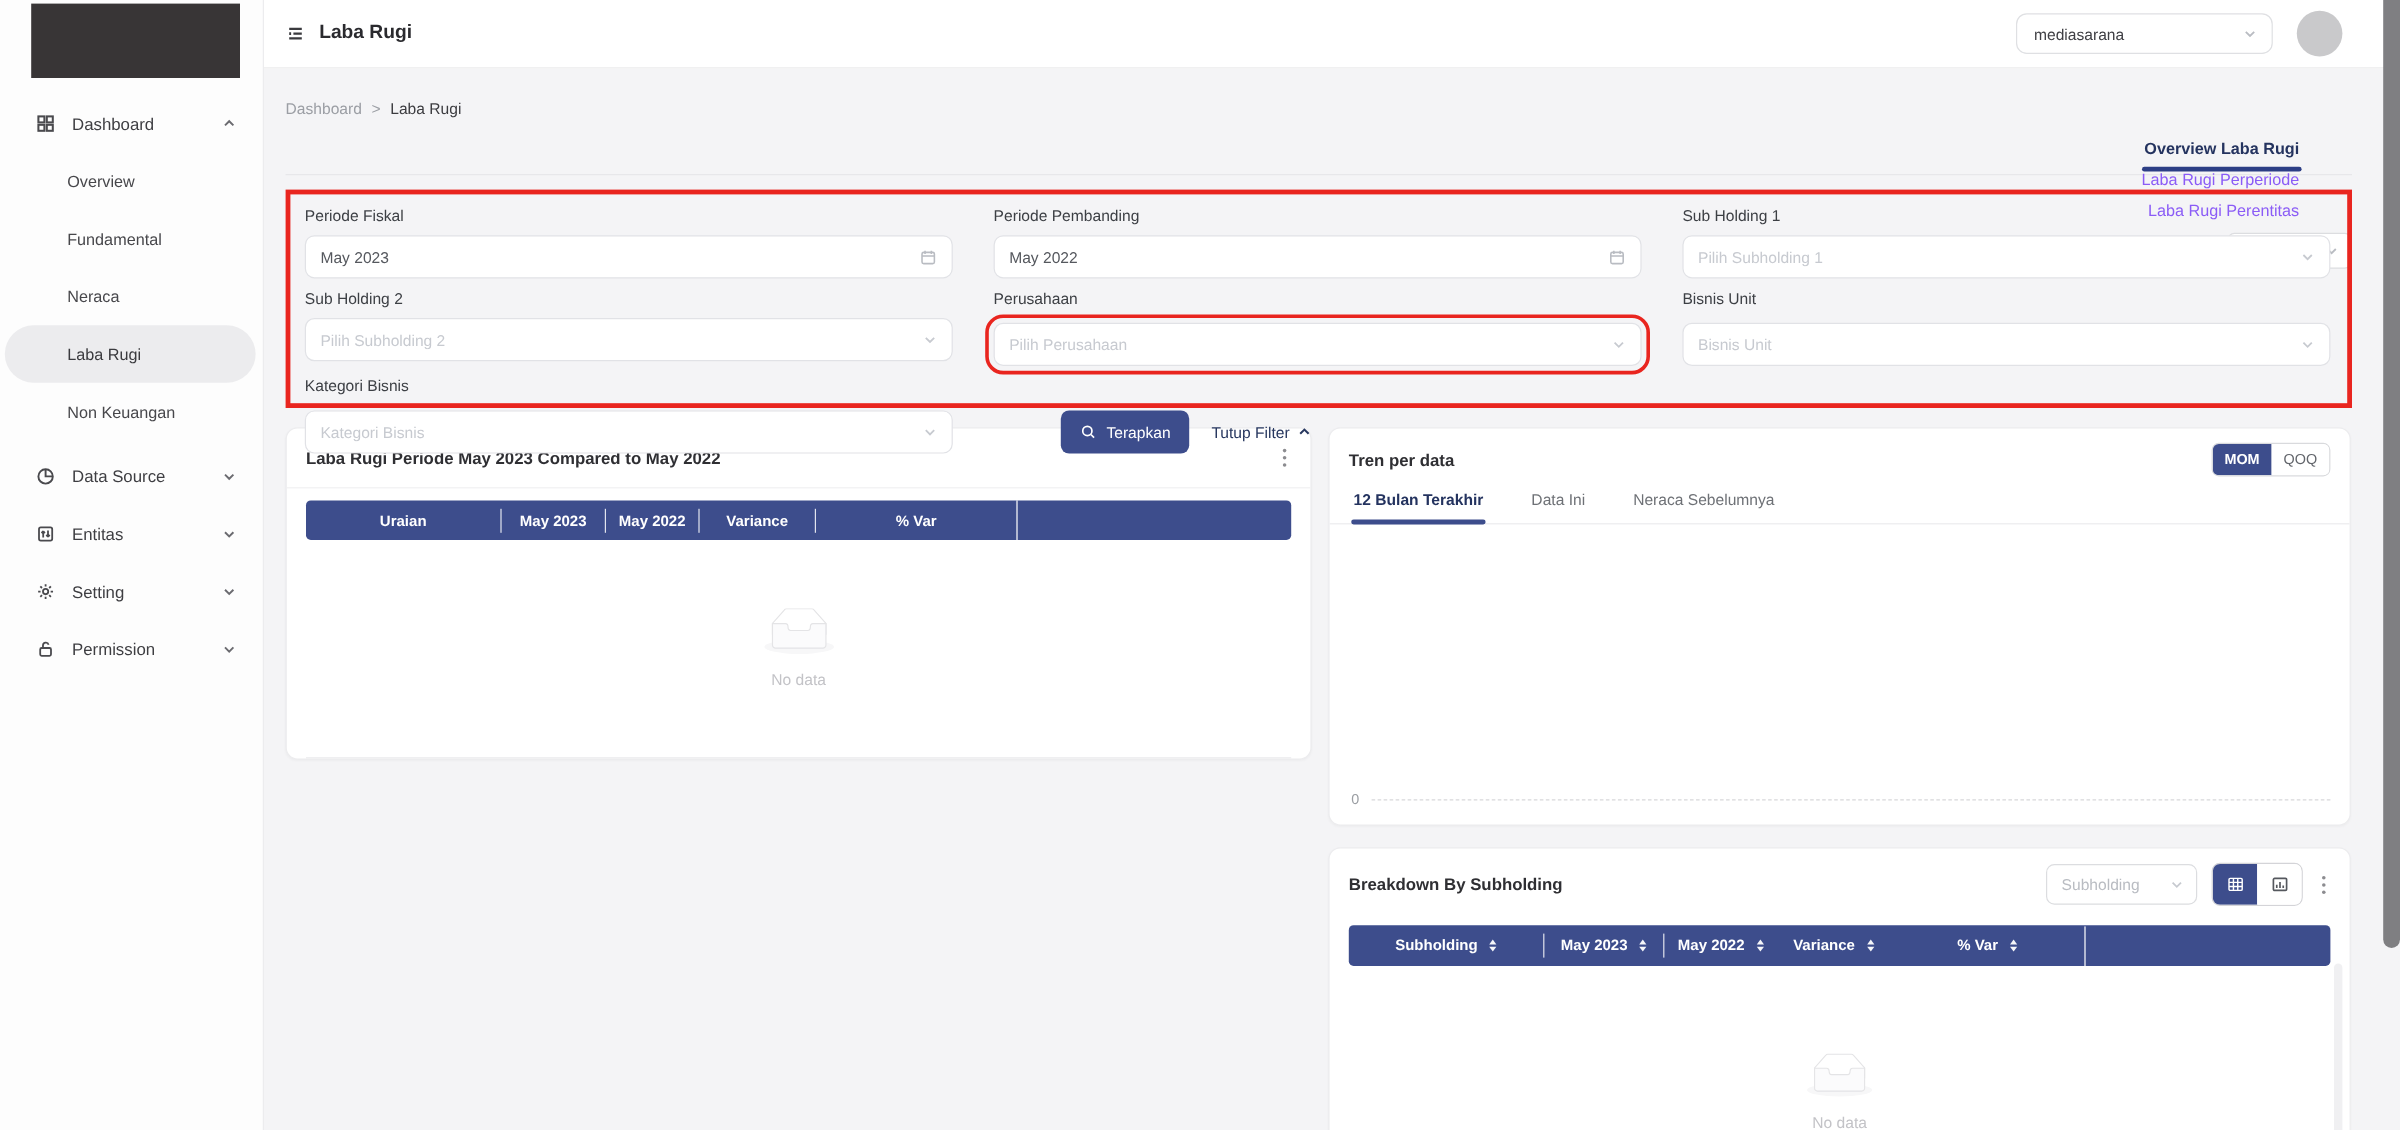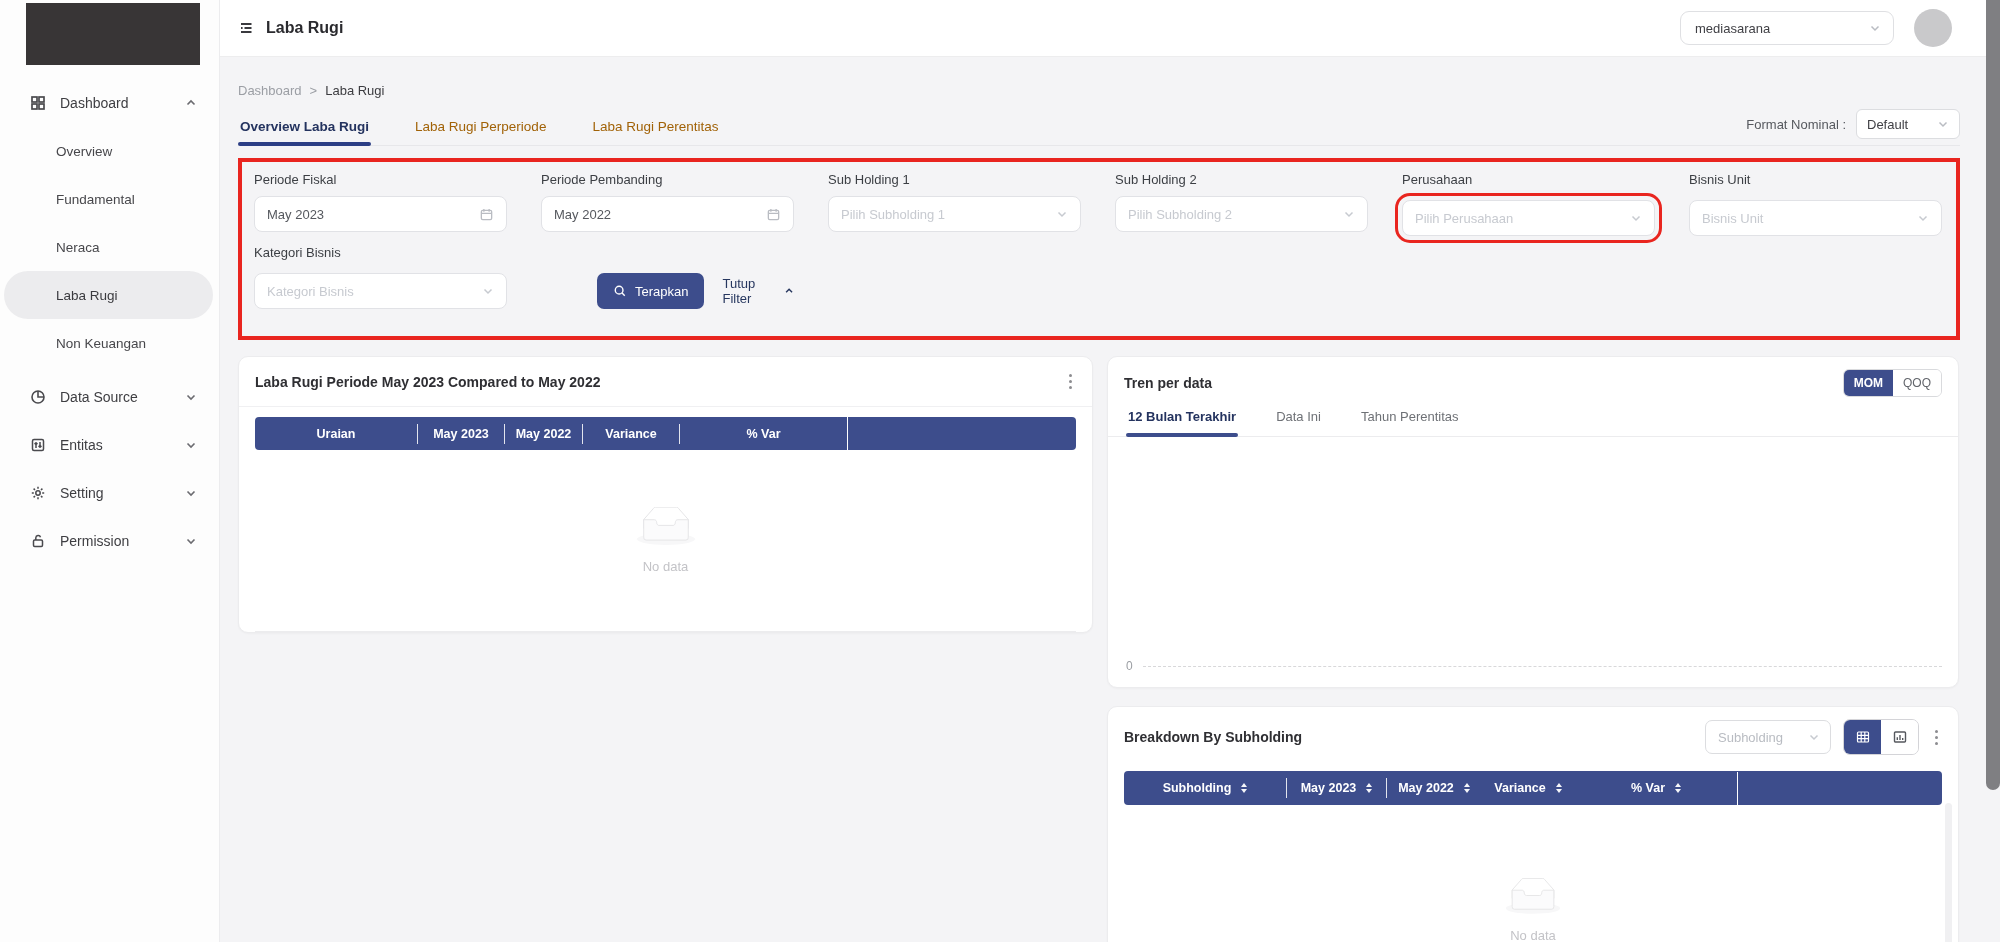--- a/index.html
+++ b/index.html
@@ -25,32 +25,32 @@
   .tenant-select { width:214px; height:34px; border:1px solid #dfe0e3; border-radius:9px; background:#fff; display:flex; align-items:center; padding:0 12px 0 14px; font-size:13px; color:#3f3f44; cursor:pointer; margin-right:6px; }
   .tenant-select .grow { flex:1; }
   .avatar { width:38px; height:38px; border-radius:50%; background:#c9c9cb; margin-right:28px; }
 
   
   .content { position:absolute; left:220px; top:57px; right:0; bottom:0; background:#f4f4f6; padding:14px 40px 0 18px; overflow:hidden; }
 
   .breadcrumb { margin-top:12px; font-size:13px; color:#9b9ea4; display:flex; gap:8px; align-items:center; }
   .breadcrumb .current { color:#3c3c40; }
 
-  .tabs-row { margin-top:18px; display:flex; align-items:flex-end; border-bottom:1px solid #e7e7ea; height:30px; }
-  .tab { font-size:13.5px; color:#a16207; padding:0 2px 11px 2px; margin-right:42px; cursor:pointer; position:relative; }
+  .tabs-row { margin-top:18px; display:flex; align-items:flex-end; border-bottom:1px solid #e7e7ea; height:30px;flex-direction:column; }
+  .tab { font-size:13.5px; color:#8b5cf6; padding:0 2px 11px 2px; margin-right:42px; cursor:pointer; position:relative; }
   .tab.active { color:#24335f; font-weight:bold; }
   .tab.active::after { content:""; position:absolute; left:0; right:0; bottom:-1px; height:4px; background:#2c3e85; border-radius:2px; }
   .format-nominal { margin-left:auto; display:flex; align-items:center; gap:10px; padding-bottom:6px; }
   .format-nominal .fn-label { font-size:13px; color:#55585e; }
   .mini-select { width:104px; height:30px; background:#fff; border:1px solid #dcdde0; border-radius:6px; display:flex; align-items:center; padding:0 10px; font-size:13px; color:#3f3f44; cursor:pointer; }
   .mini-select .grow { flex:1; }
 
   
   .filter-box { margin-top:12px; border:4px solid #e9251f; height:182px; padding:10px 14px 0 12px; position:relative; }
-  .filter-grid { display:grid; grid-template-columns:1fr 1fr 1fr 1fr 1fr 1fr; column-gap:34px; row-gap:9px; }
+  .filter-grid { display:grid; grid-template-columns:1fr 1fr 1fr; column-gap:34px; row-gap:9px; }
   .fg-label { font-size:13px; color:#3c3f44; }
   .control { height:36px; background:#fff; border:1px solid #e1e2e6; border-radius:8px; display:flex; align-items:center; padding:0 12px; }
   .control input { border:none; outline:none; flex:1; font-size:13px; color:#55585e; font-family:inherit; background:transparent; }
   .control input::placeholder { color:#c7cad0; }
   .red-annot { outline:3px solid #e9251f; outline-offset:4px; }
   .filter-actions { display:flex; align-items:center; gap:18px; padding-top:0; }
   .apply-btn { height:36px; padding:0 16px; background:#3d4d8c; color:#fff; border:none; border-radius:7px; font-size:13px; font-family:inherit; display:flex; align-items:center; gap:8px; cursor:pointer;justify-content:flex-end; }
   .close-filter { font-size:13px; color:#27375f; display:flex; align-items:center; gap:6px; cursor:pointer; }
 
   
@@ -367,21 +367,21 @@
           <div class="card-head" style="padding-bottom:4px;">
             <span class="card-title">Tren per data</span>
             <div class="seg-toggle">
               <div class="seg active">MOM</div>
               <div class="seg">QOQ</div>
             </div>
           </div>
           <div class="sub-tabs">
             <div class="sub-tab active">12 Bulan Terakhir</div>
             <div class="sub-tab">Data Ini</div>
-            <div class="sub-tab">Tahun Perentitas</div>
+            <div class="sub-tab">Neraca Sebelumnya</div>
           </div>
           <div class="chart-area"></div>
           <div class="axis-row">
             <span class="axis-zero">0</span>
             <div class="axis-line"></div>
           </div>
         </div>
 
         <div class="card breakdown-card" style="position:relative;">
           <div class="card-head">

